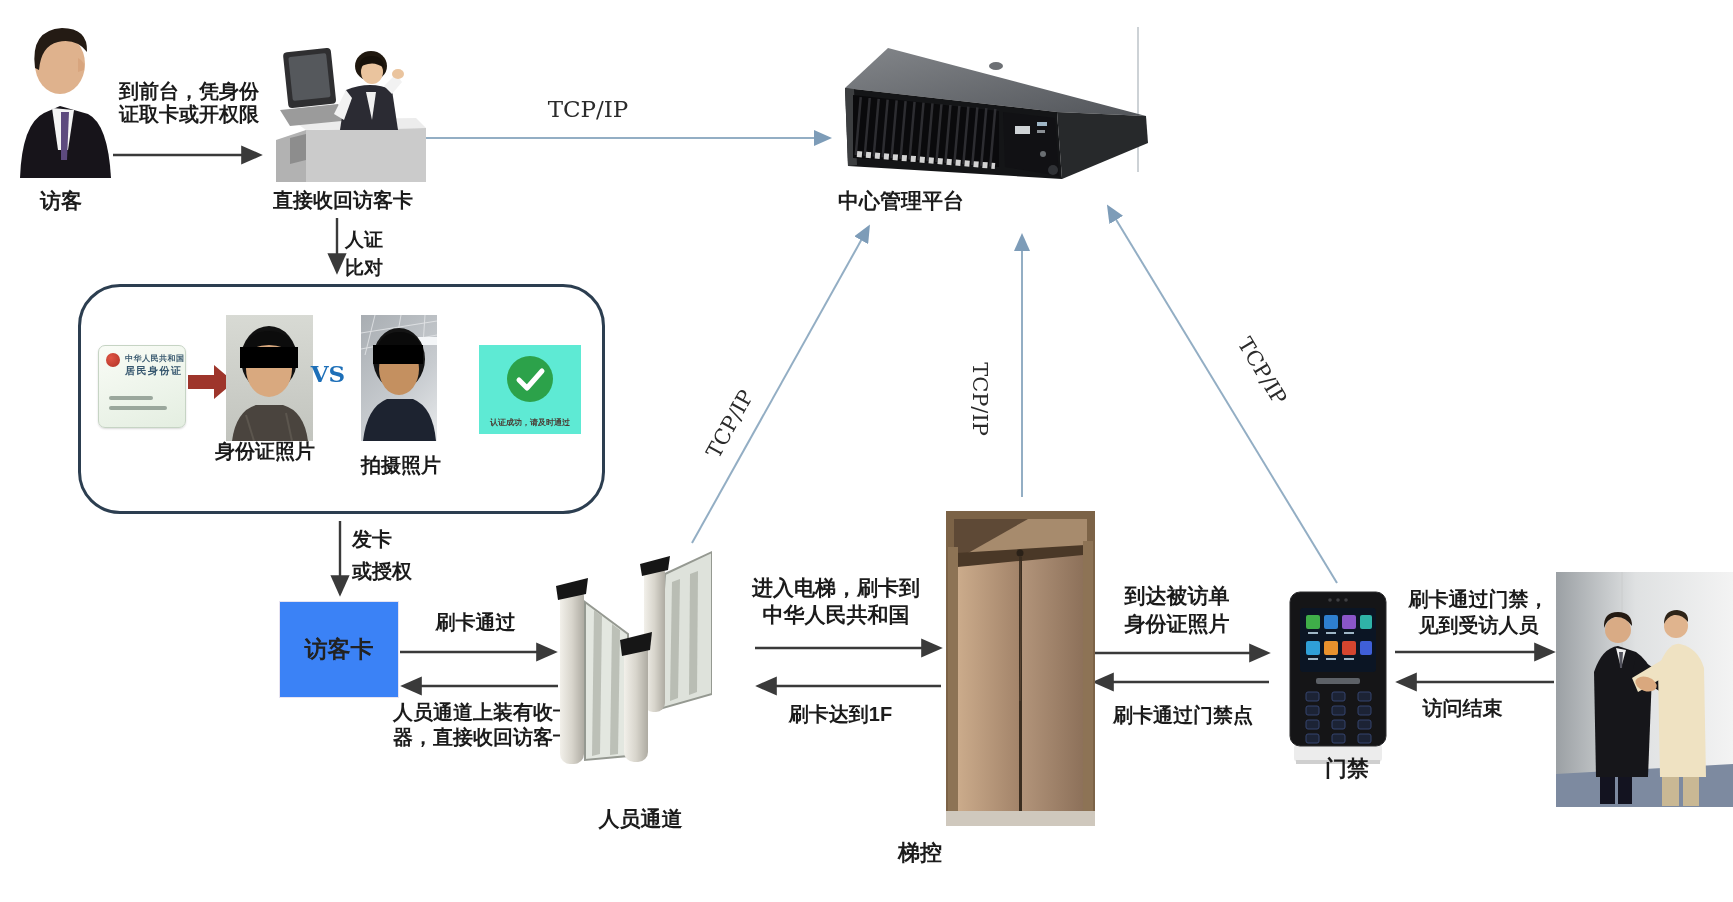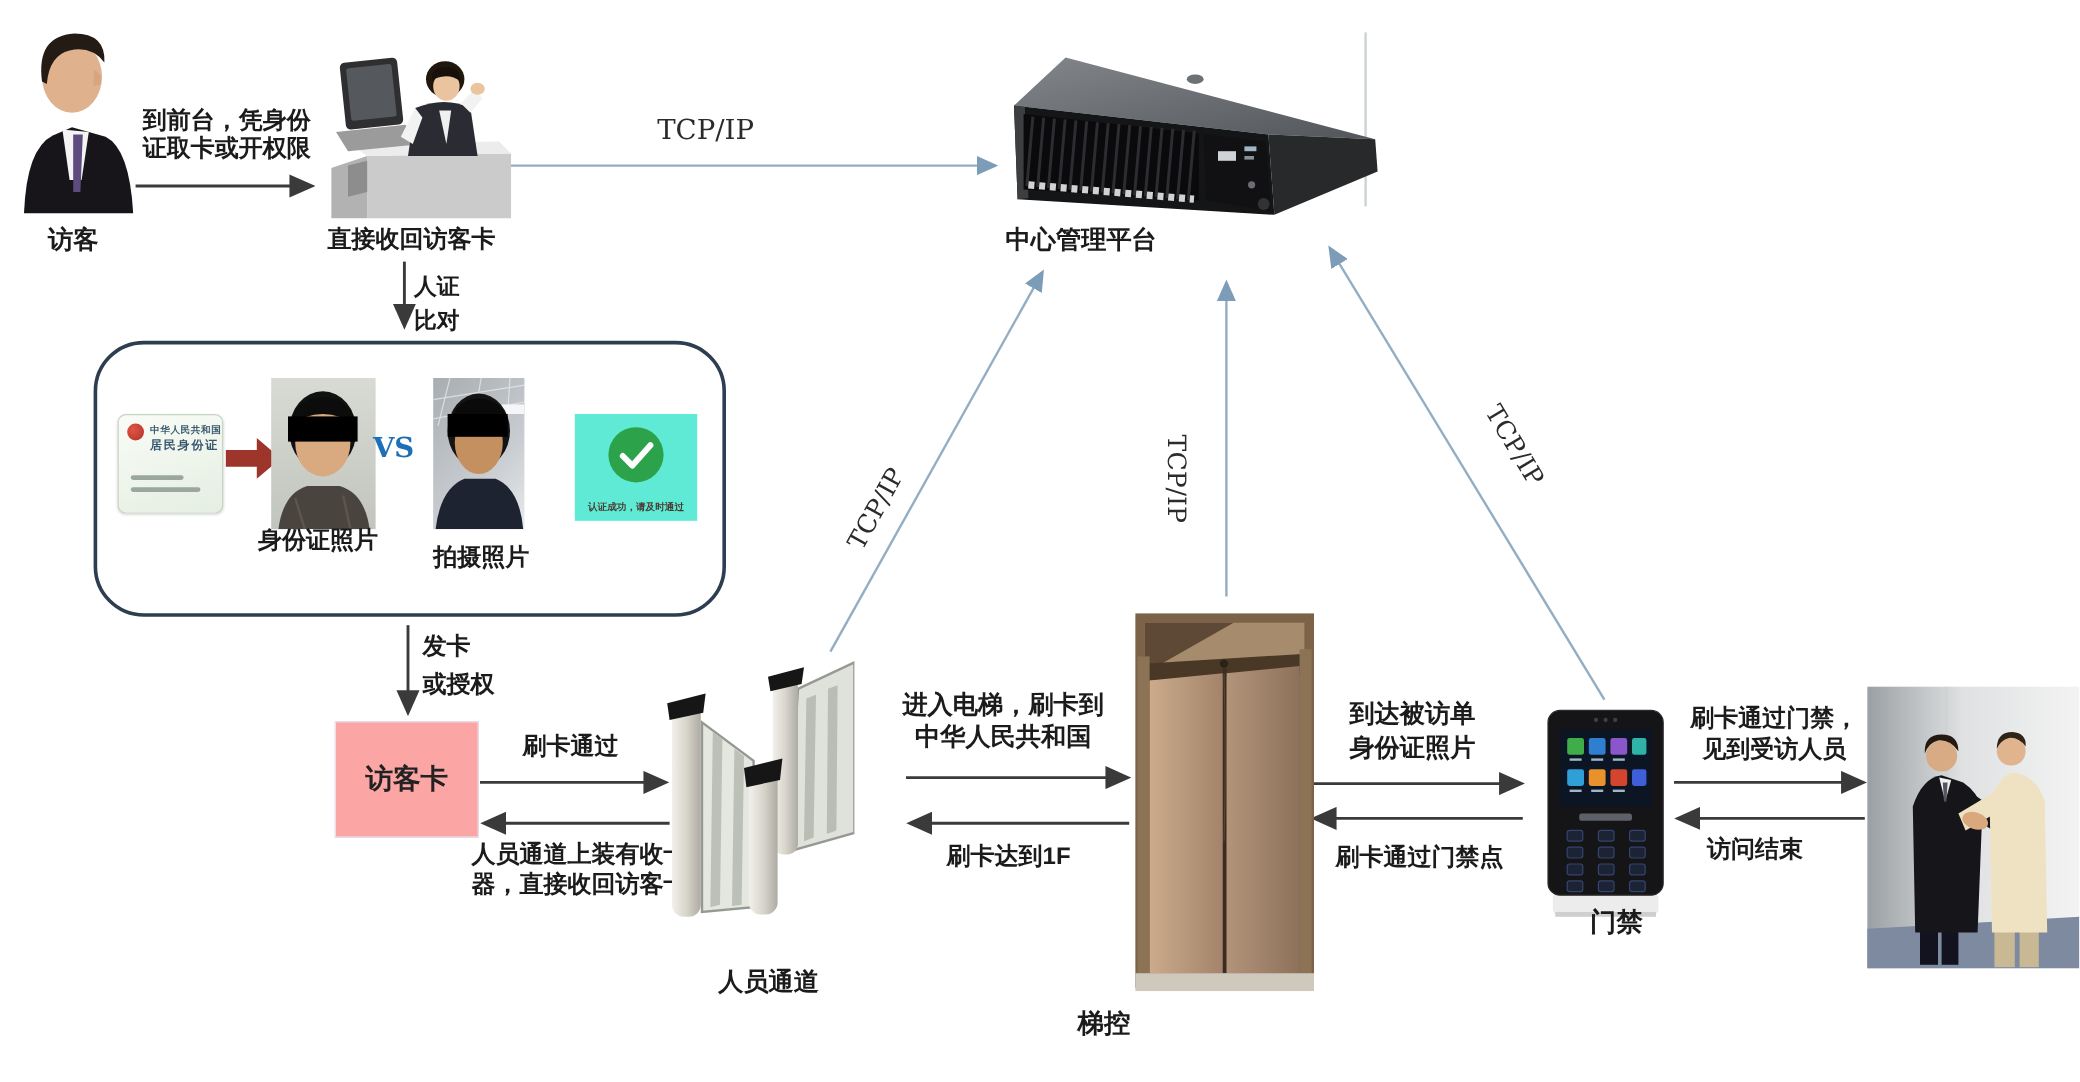--- a/index.html
+++ b/index.html
@@ -16,21 +16,21 @@
   .check-box{position:absolute;left:78px;top:284px;width:521px;height:224px;
              border:3px solid #2c3e50;border-radius:42px;background:#fff;}
   .idcard{position:absolute;left:95px;top:342px;width:86px;height:81px;border-radius:7px;
           background:linear-gradient(160deg,#f9fcf6,#e4eee1);border:1px solid #c6d4c4;box-shadow:0 1px 2px rgba(0,0,0,.15);}
   .idcard .emblem{position:absolute;left:7px;top:7px;width:14px;height:14px;border-radius:50%;
           background:radial-gradient(circle at 35% 35%,#e05545,#b03226);}
   .idcard .t1{position:absolute;left:26px;top:7px;font-size:8px;font-weight:700;color:#3a5a70;letter-spacing:.5px;}
   .idcard .t2{position:absolute;left:26px;top:18px;font-size:10px;font-weight:700;color:#35566e;letter-spacing:1.5px;}
   .idcard .bar{position:absolute;height:4px;border-radius:2px;background:#9aa79c;}
   .photo{position:absolute;overflow:hidden;}
-  .vcard{position:absolute;left:279px;top:601px;width:118px;height:95px;background:#fca5a5;
+  .vcard{position:absolute;left:279px;top:601px;width:118px;height:95px;background:#3b82f6;
          border:1px solid #e7e3f1;display:flex;align-items:center;justify-content:center;
          font-size:23px;font-weight:600;color:#222;}
   .resultpanel{position:absolute;left:479px;top:344px;width:102px;height:89px;background:#5eead4;}
   .resultpanel .cap{position:absolute;left:0;right:0;bottom:6px;font-size:8px;font-weight:700;color:#4a3b33;text-align:center;}
   .vs{position:absolute;left:303px;top:364px;width:44px;text-align:center;font-size:23px;font-weight:700;
       color:#1d6fb8;font-family:"DejaVu Serif","Liberation Serif",serif;}
 </style>
 </head>
 <body>
 
@@ -70,21 +70,21 @@
   <svg class="abs" style="left:8px;top:18px" width="105" height="160" viewBox="0 0 105 160">
     <path d="M12 160 Q14 106 36 95 L52 88 L80 96 Q100 106 103 160 Z" fill="#17141a"></path>
     <path d="M44 90 L66 92 L60 132 L50 132 Z" fill="#f4f4f4"></path>
     <path d="M53 94 L61 94 L59 142 L53 142 Z" fill="#5d4a7e"></path>
     <ellipse cx="52" cy="46" rx="25" ry="30" fill="#dfb28d"></ellipse>
     <path d="M27 50 Q22 12 54 10 Q80 10 79 34 Q68 20 50 24 Q33 28 31 52 Z" fill="#241b14"></path>
     <path d="M70 40 Q78 44 76 52 L70 54 Z" fill="#d8a57e"></path>
   </svg>
   <div class="lbl caption" style="left:11px;top:188px;width:100px;">访客</div>
 
-  <div class="lbl" style="left:105px;top:90px;width:168px;line-height:23px;text-align:center;">
+  <div class="lbl" style="left:105px;top:80px;width:168px;line-height:23px;text-align:center;">
     <span class="l">到前台，凭身份</span>
     <span class="l">证取卡或开权限</span>
   </div>
 
   <svg class="abs" style="left:276px;top:42px" width="150" height="140" viewBox="0 0 150 140">
     <polygon points="30,88 150,86 150,140 30,140" fill="#cbcbcb"></polygon>
     <polygon points="16,78 140,76 150,86 30,88" fill="#ececec"></polygon>
     <polygon points="0,98 30,88 30,140 0,140" fill="#b2b2b2"></polygon>
     <polygon points="14,96 30,92 30,118 14,122" fill="#8d8d8d"></polygon>
     <g transform="rotate(-6 34 40)">

